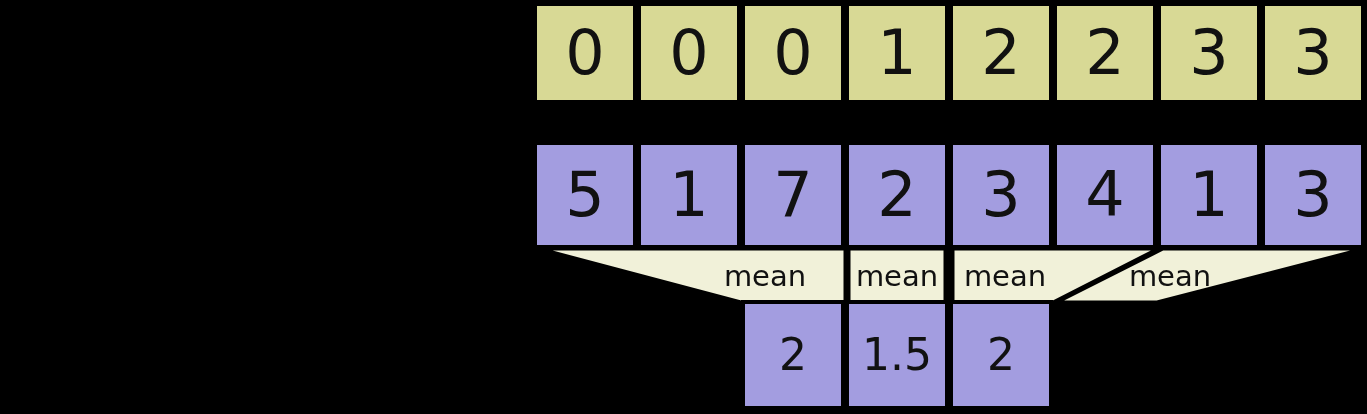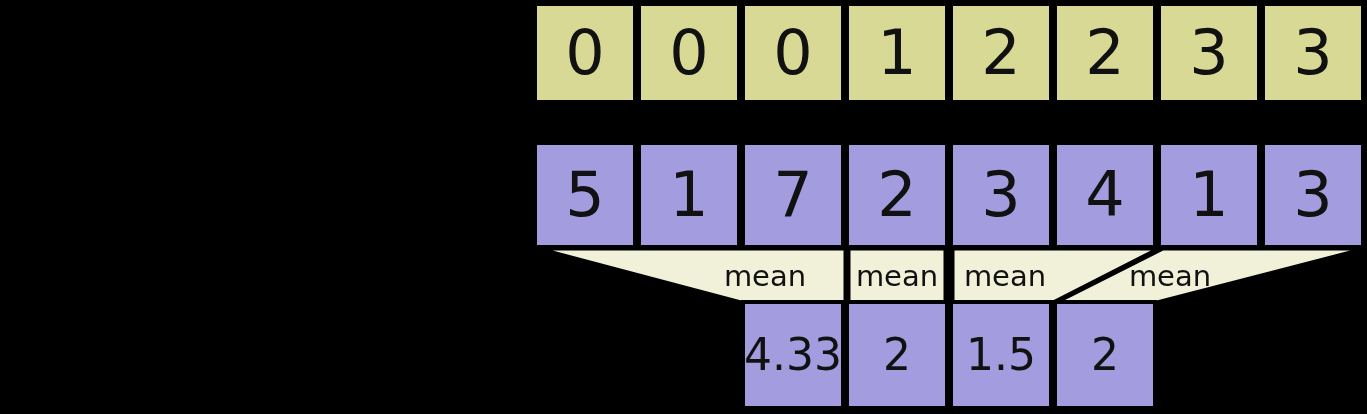--- a/index.html
+++ b/index.html
@@ -74,19 +74,18 @@
     <div class="cell">1</div>
     <div class="cell">3</div>
   </div>
 
   <span class="mean-label m1">mean</span>
   <span class="mean-label m2">mean</span>
   <span class="mean-label m3">mean</span>
   <span class="mean-label m4">mean</span>
 
   <div class="row" id="result-row">
-    <div class="cell">4.33</div>
     <div class="cell">2</div>
     <div class="cell">1.5</div>
     <div class="cell">2</div>
   </div>
 
 </div>
 
 </body></html>

